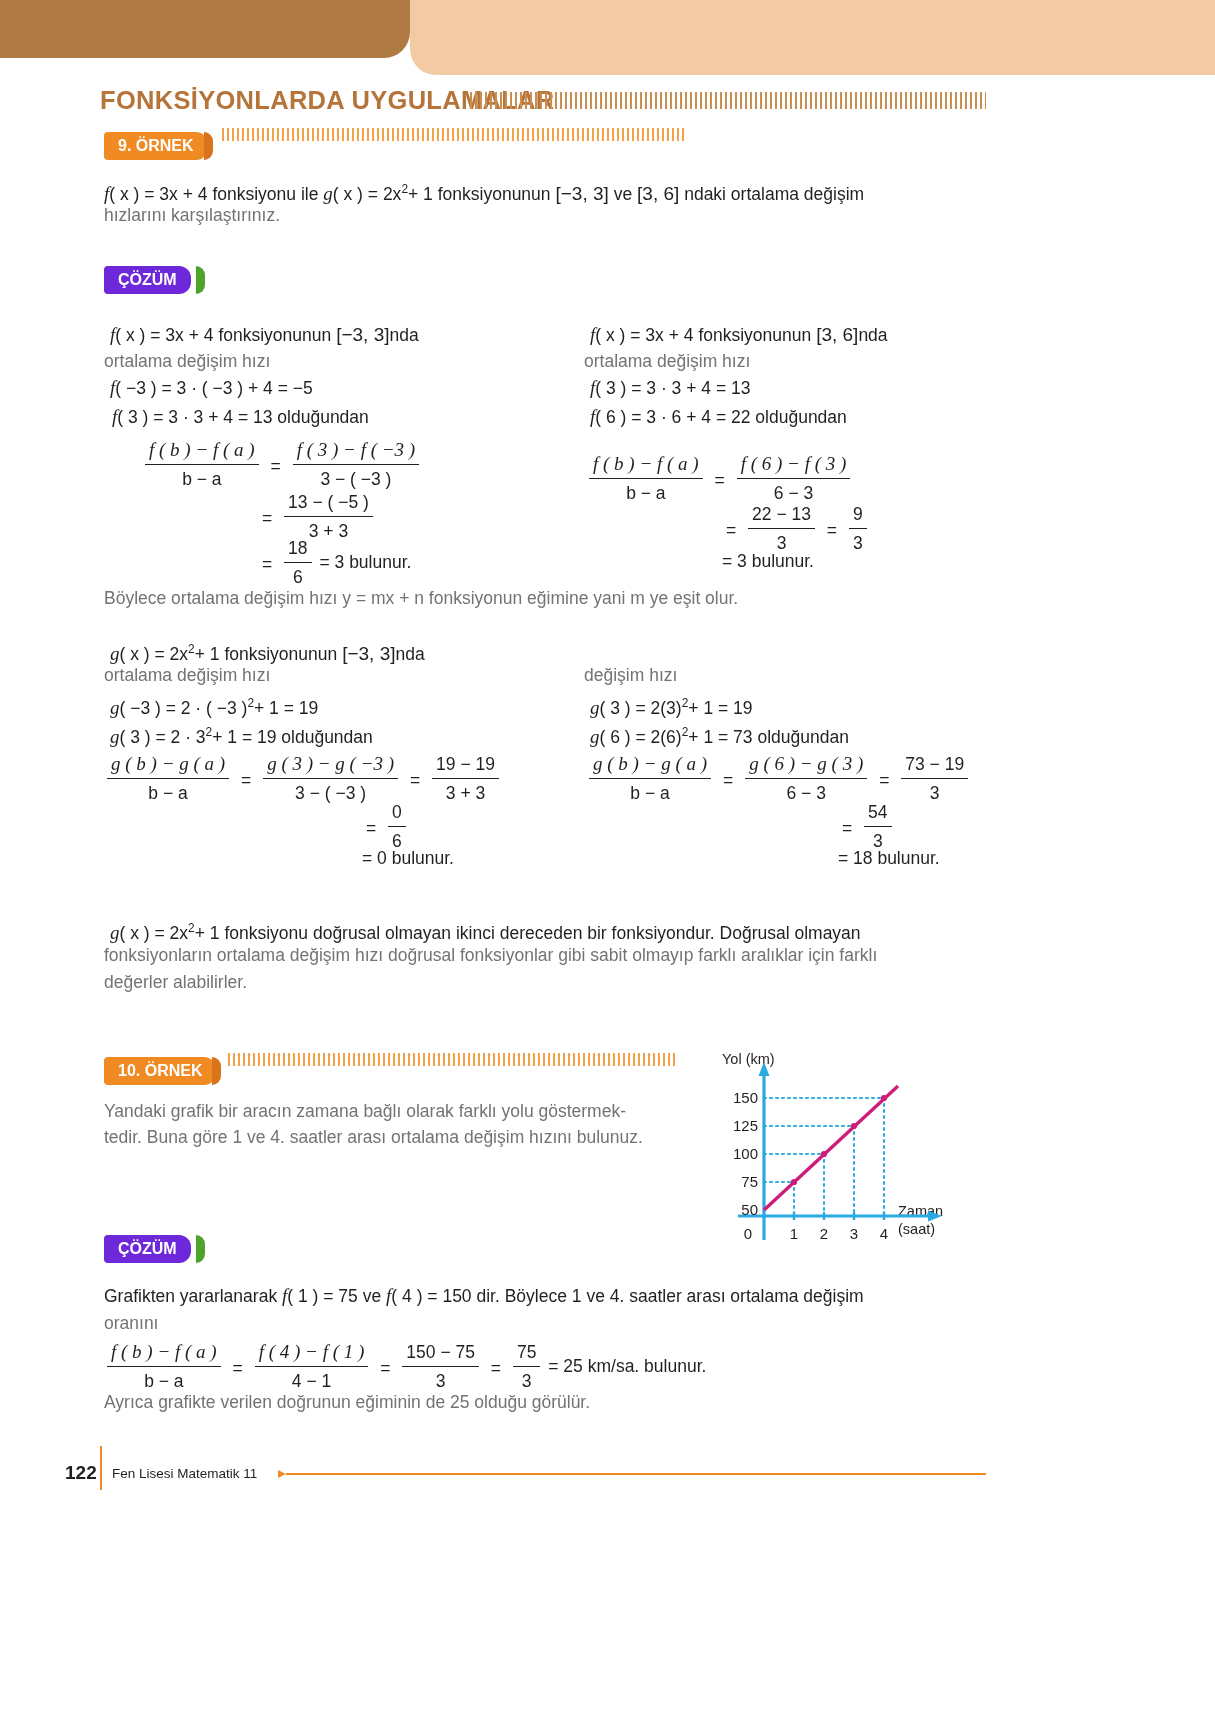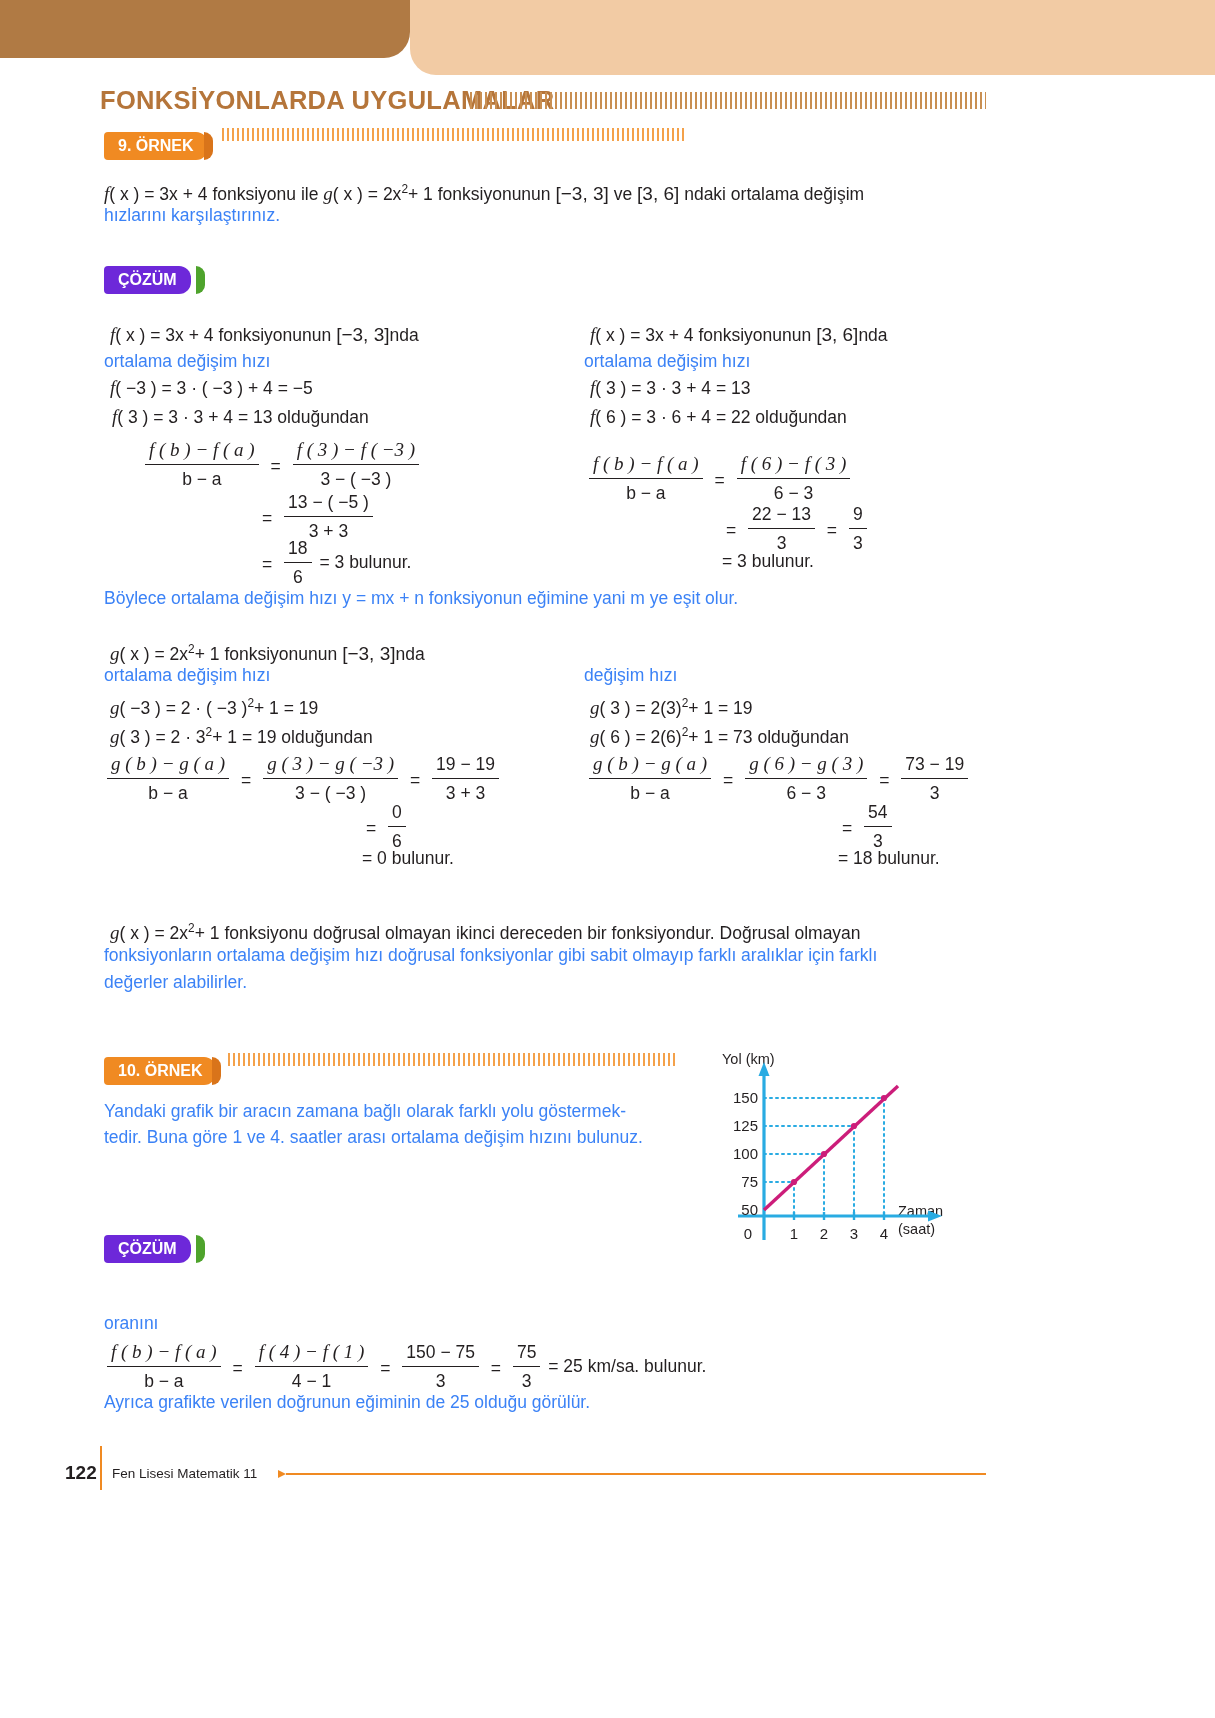--- a/index.html
+++ b/index.html
@@ -57,21 +57,21 @@
   .dots-orange{
     position:absolute; height:13px;
     background:repeating-linear-gradient(to right,#f4a14a 0,#f4a14a 2px,transparent 2px,transparent 5px);
   }
 
   
   .txt{
     position:absolute;
     font-size:17.5px; line-height:27px;
     font-family:"Liberation Sans", sans-serif;
-    color:#3b82f6;
+    color:#737373;
   }
   .mathline{ position:absolute; font-size:17.5px; line-height:26px; white-space:nowrap; }
   .it{ font-style:italic; font-family:"Liberation Serif", serif; font-size:19px; }
   sup{ font-size:.68em; vertical-align:super; }
   .brk{ font-size:19px; }
 
   
   .frac{
     display:inline-block; vertical-align:middle;
     text-align:center; position:relative; top:-1px;
@@ -362,20 +362,27 @@
     <text x="108" y="189" text-anchor="middle" font-size="15" font-family="Liberation Sans, sans-serif" fill="#231f20">2</text>
     <text x="138" y="189" text-anchor="middle" font-size="15" font-family="Liberation Sans, sans-serif" fill="#231f20">3</text>
     <text x="168" y="189" text-anchor="middle" font-size="15" font-family="Liberation Sans, sans-serif" fill="#231f20">4</text>
   </svg>
 
   <div class="tab green" style="left:104px; top:1235px;">
     <span>ÇÖZÜM</span>
   </div>
   <div class="tab-flap green" style="left:196px; top:1235px;"></div>
 
+  <div class="mathline" style="left:104px; top:1283px;">
+    <span>Grafikten yararlanarak</span>
+    <span class="it">f</span><span>( 1 ) = 75</span>
+    <span>ve</span>
+    <span class="it">f</span><span>( 4 ) = 150</span>
+    <span>dir. Böylece 1 ve 4. saatler arası ortalama değişim</span>
+  </div>
   <div class="txt" style="left:104px; top:1310px;">oranını</div>
 
   <div class="mathline" style="left:104px; top:1340px;">
     <span class="frac">
       <span class="num it">f ( b ) − f ( a )</span>
       <span class="den">b − a</span>
     </span>
     <span class="eqs">=</span>
     <span class="frac">
       <span class="num it">f ( 4 ) − f ( 1 )</span>

